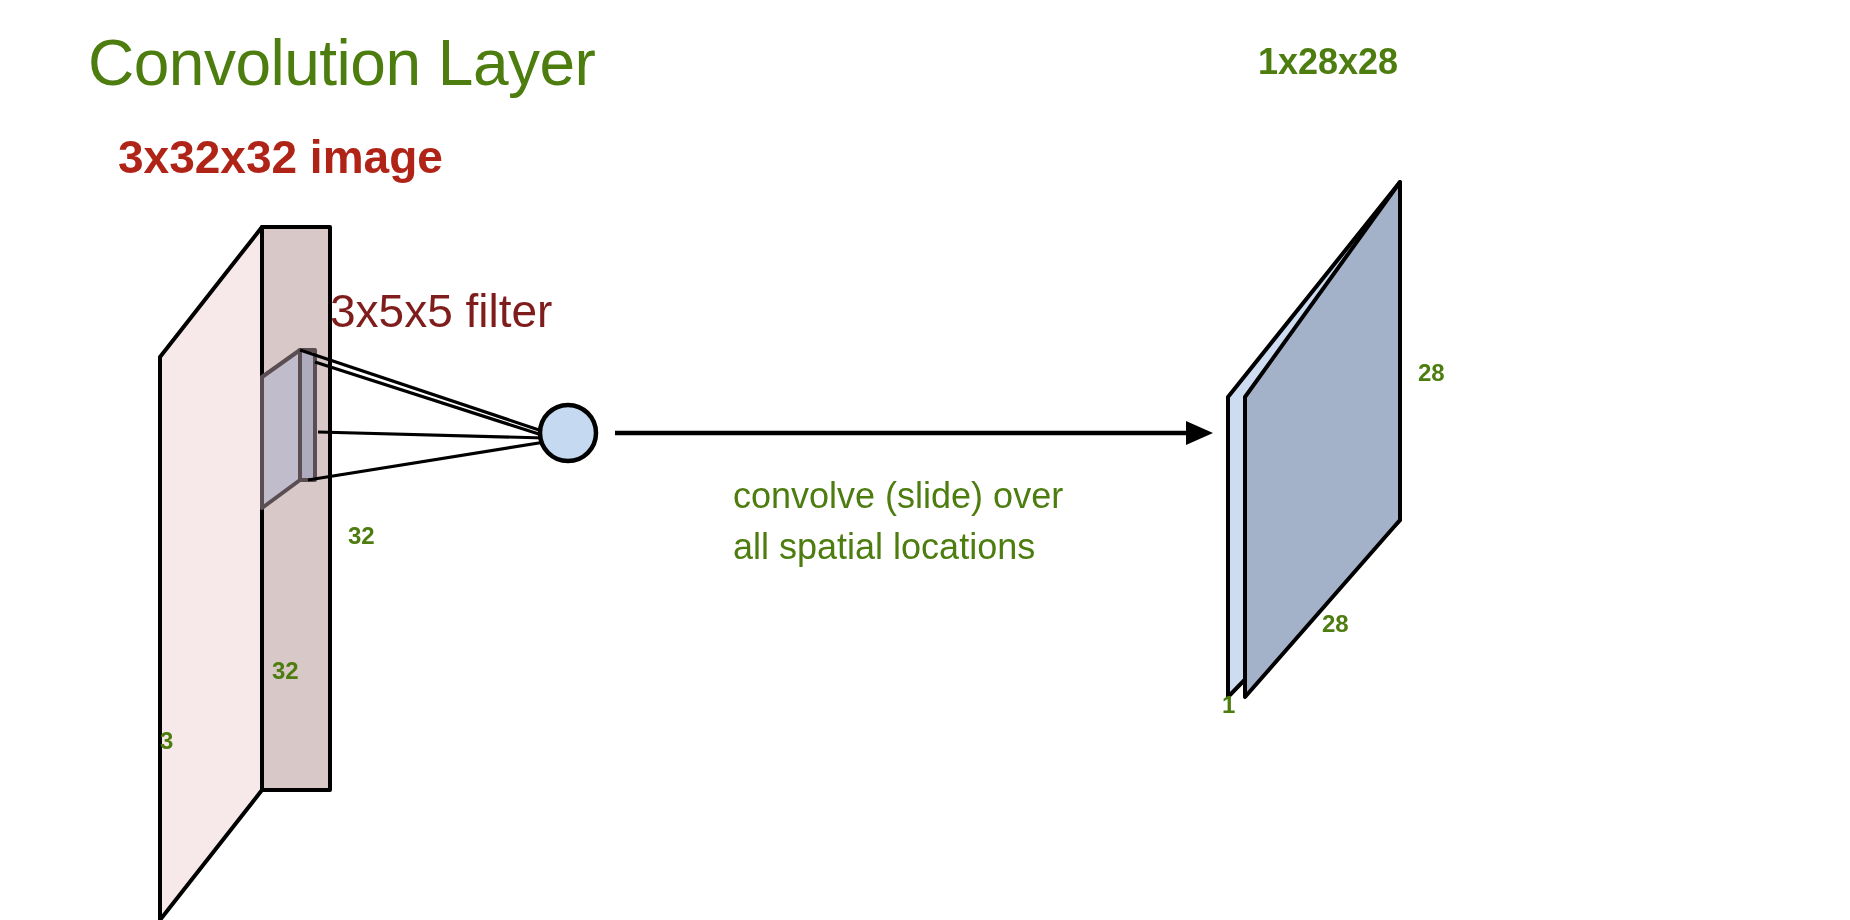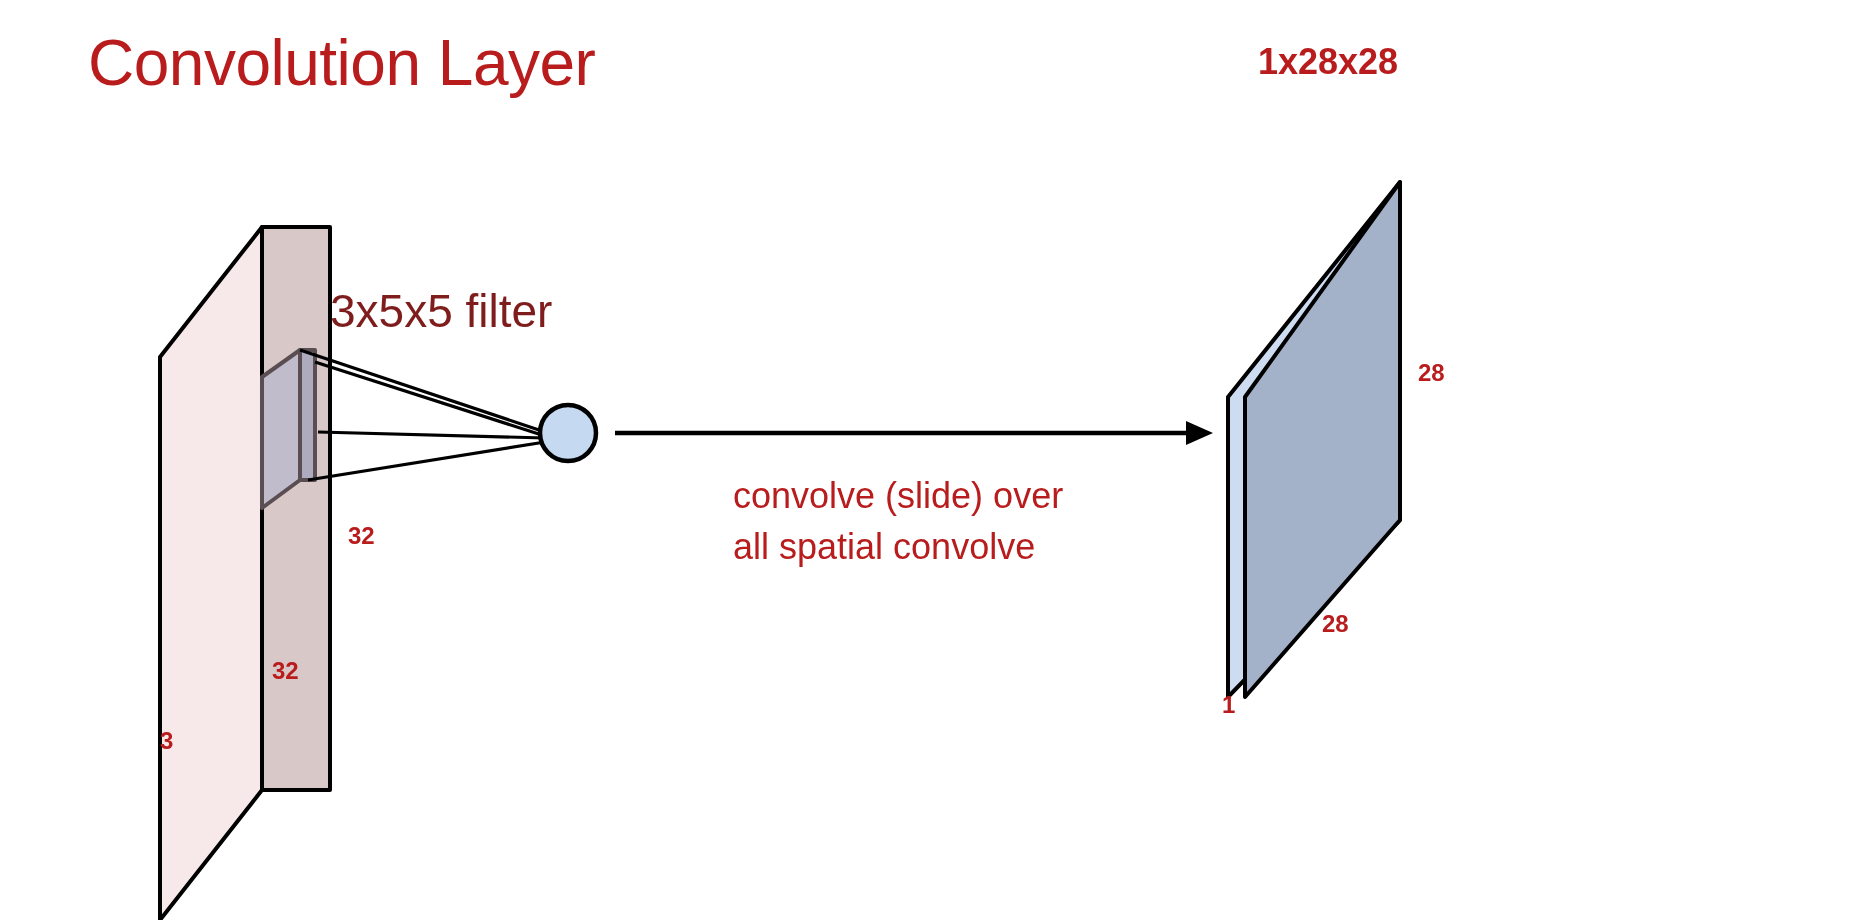--- a/index.html
+++ b/index.html
@@ -18,21 +18,21 @@
   #diagram-svg {
     position: absolute;
     left: 0;
     top: 0;
     width: 1850px;
     height: 920px;
   }
   .lbl {
     position: absolute;
     white-space: pre;
-    color: #b91c1c;
+    color: #4d7c0f;
     line-height: 1.12;
   }
   .title-text {
     font-size: 64px;
     font-weight: 400;
     letter-spacing: -0.5px;
   }
   .img-caption {
     font-size: 46px;
     font-weight: 700;
@@ -95,32 +95,33 @@
 
       <polygon points="1228,397 1400,182 1400,520 1228,697" fill="#CDDCF0" stroke="#000000" stroke-width="4" stroke-linejoin="round"></polygon>
 
       <polygon points="1245,397 1400,182 1400,520 1245,697" fill="#A3B1C9" stroke="#000000" stroke-width="4" stroke-linejoin="round"></polygon>
     </g>
 
   </svg>
 
   <div class="lbl title-text" style="left:88px; top:28px;">Convolution Layer</div>
 
+  <div class="lbl img-caption" style="left:118px; top:132px;">3x32x32 image</div>
 
   <div class="lbl filter-caption" style="left:330px; top:286px;">3x5x5 filter</div>
 
   <div class="lbl dim-label" style="left:348px; top:523px;">32</div>
 
   <div class="lbl dim-label" style="left:272px; top:658px;">32</div>
 
   <div class="lbl dim-label" style="left:160px; top:728px;">3</div>
 
   <div class="lbl convolve-text" style="left:733px; top:470px;">convolve (slide) over</div>
 
-  <div class="lbl convolve-text" style="left:733px; top:521px;">all spatial convolve</div>
+  <div class="lbl convolve-text" style="left:733px; top:521px;">all spatial locations</div>
 
   <div class="lbl act-title" style="left:1148px; top:42px; width:360px;">1x28x28</div>
 
 
   <div class="lbl dim-label" style="left:1418px; top:360px;">28</div>
 
   <div class="lbl dim-label" style="left:1322px; top:611px;">28</div>
 
   <div class="lbl dim-label" style="left:1222px; top:692px;">1</div>
 

